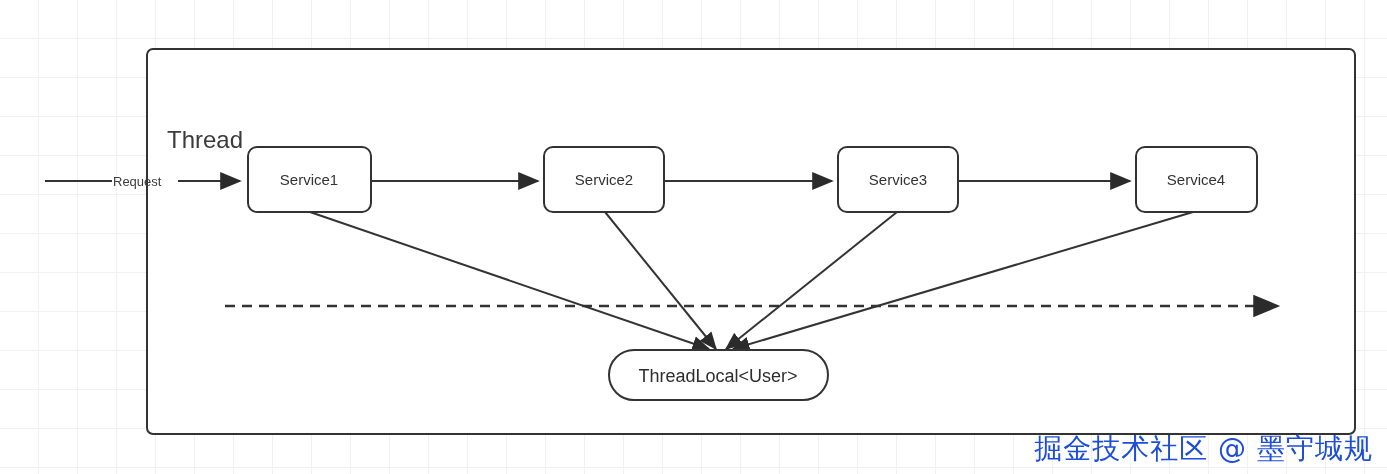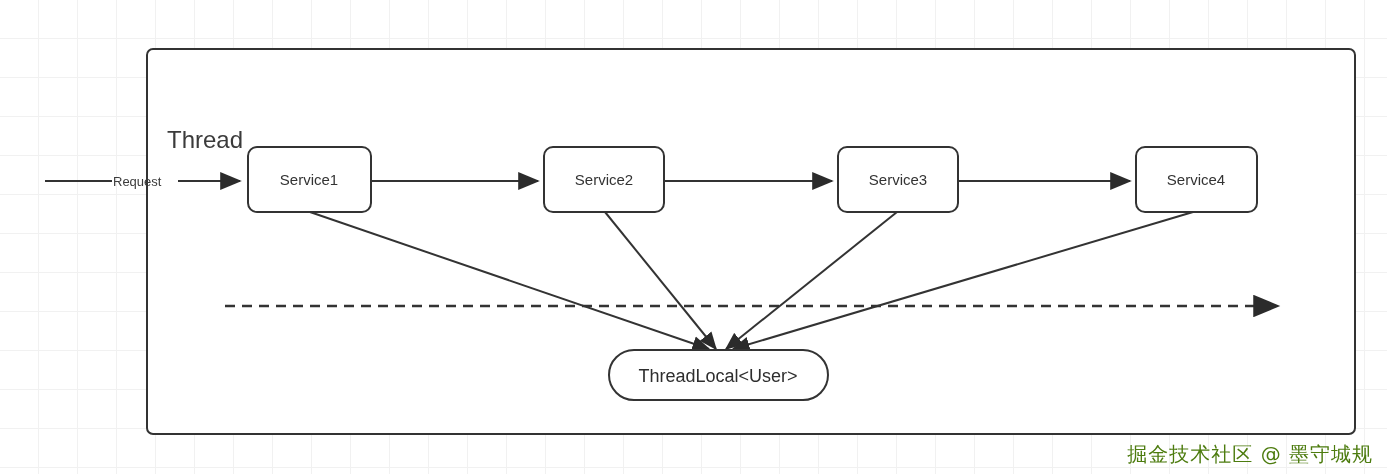--- a/index.html
+++ b/index.html
@@ -63,22 +63,22 @@
     stroke-width: 2.5;
     fill: none;
     stroke-dasharray: 10 7;
   }
   .arrowhead { fill: #2b2b2b; }
   #watermark {
     position: absolute;
     right: 14px;
     bottom: 6px;
     font-family: "DejaVu Sans", sans-serif;
-    font-size: 20px;
-    color: #4d7c0f;
+    font-size: 28px;
+    color: #1d4ed8;
     letter-spacing: 1px;
     white-space: nowrap;
     user-select: none;
   }
 </style>
 </head>
 <body>
 
 <div id="canvas"></div>
 

